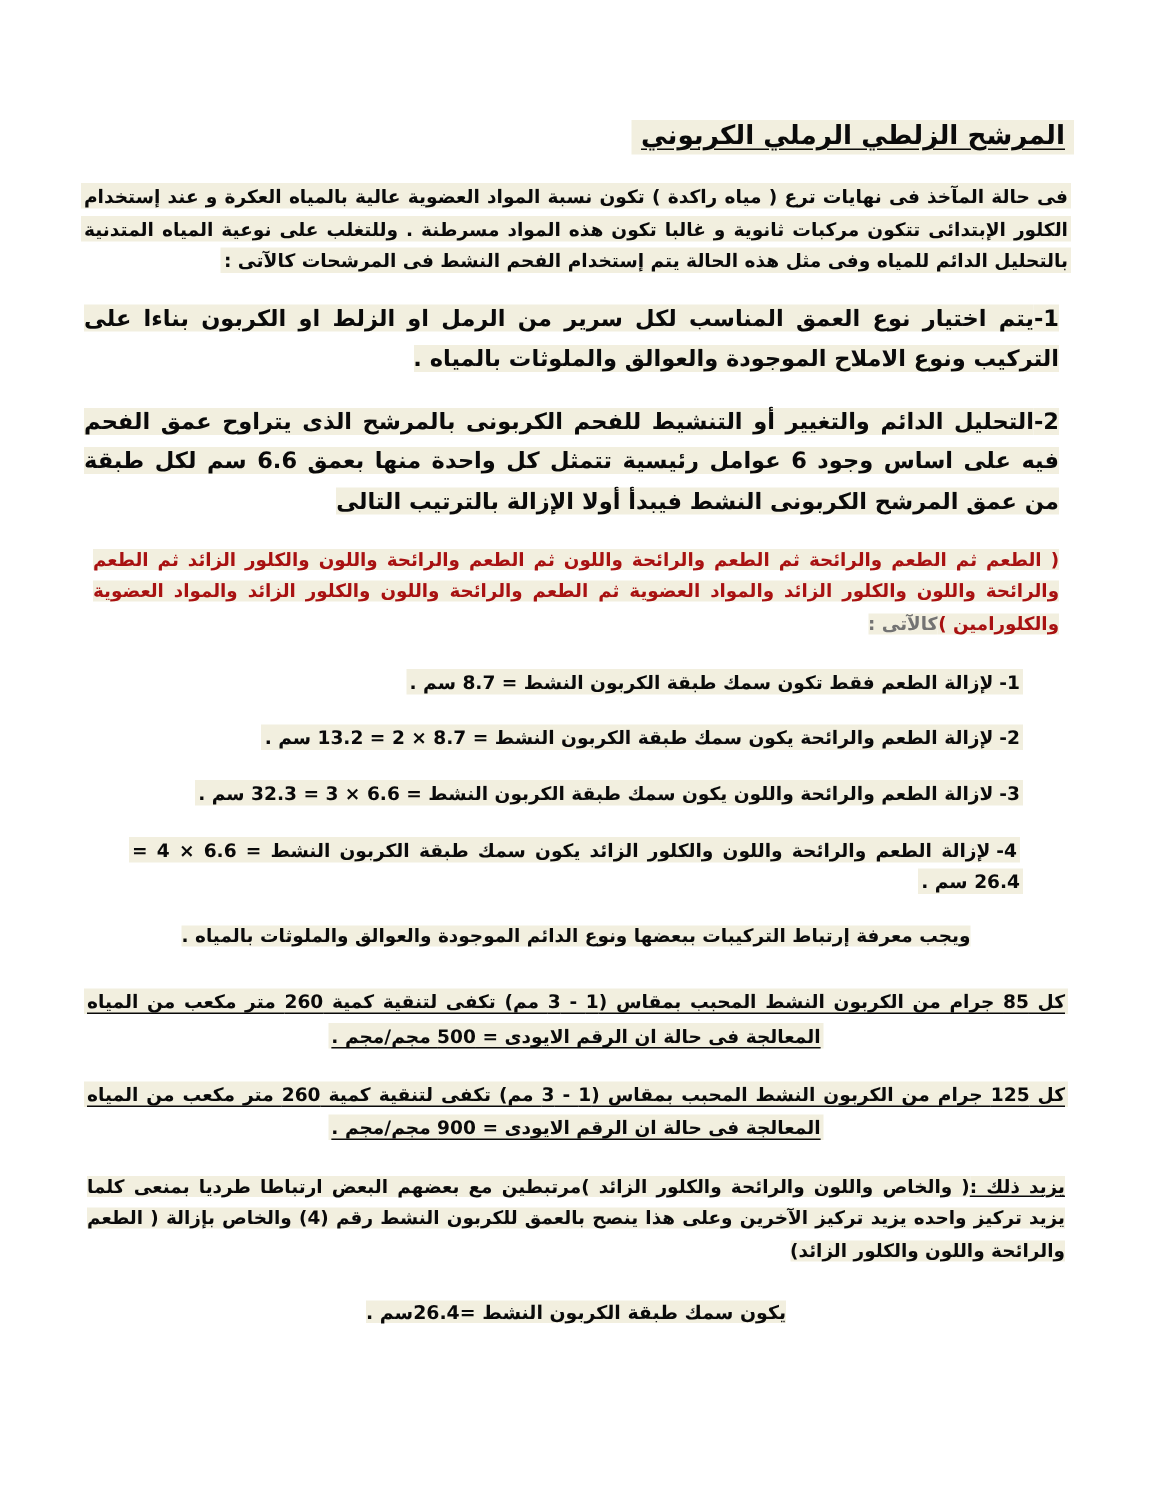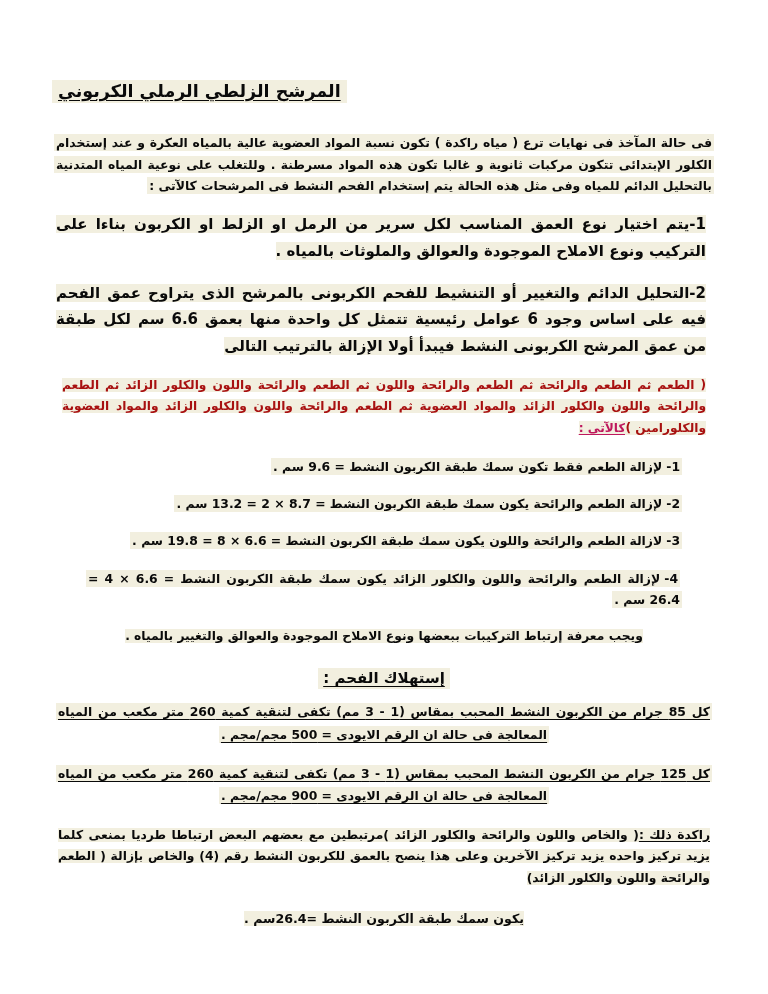--- a/index.html
+++ b/index.html
@@ -26,22 +26,22 @@
   }
 
   
   .hl {
     background: #f2efdf;
     box-decoration-break: clone;
     -webkit-box-decoration-break: clone;
   }
 
   .doc-title {
-    text-align: left;
-    margin: 0 0 28px 0;
+    text-align: right;
+    margin: 0 0 16px 0;
     font-size: 17.5px;
     font-weight: bold;
     line-height: 1.5;
   }
   .doc-title .hl {
     text-decoration: underline;
     text-underline-offset: 3px;
     padding: 1px 6px 2px 6px;
   }
 
@@ -78,22 +78,21 @@
   .redbox {
     color: #a81111;
     font-size: 12.2px;
     font-weight: bold;
     line-height: 1.78;
     text-align: justify;
     text-align-last: right;
     margin: 0 10px 16px 10px;
   }
   .redbox .tail {
-    color: #be185d;
-    text-decoration: underline;
+    color: #737373;
     text-underline-offset: 2px;
   }
 
   .eq-list {
     list-style: none;
     margin: 0;
     padding: 0;
   }
   .eq-item {
     font-size: 12.4px;
@@ -179,50 +178,47 @@
   <p class="numbered">
     <span class="hl">2-</span><span class="hl">التحليل الدائم والتغيير أو التنشيط للفحم الكربونى بالمرشح الذى يتراوح عمق الفحم فيه على اساس وجود 6 عوامل رئيسية تتمثل كل واحدة منها بعمق 6.6 سم لكل طبقة من عمق المرشح الكربونى النشط فيبدأ أولا الإزالة بالترتيب التالى</span>
   </p>
 
   <p class="redbox">
     <span class="hl">( الطعم ثم الطعم والرائحة ثم الطعم والرائحة واللون ثم الطعم والرائحة واللون والكلور الزائد ثم الطعم والرائحة واللون والكلور الزائد والمواد العضوية ثم الطعم والرائحة واللون والكلور الزائد والمواد العضوية والكلورامين )</span><span class="hl tail">كالآتى :</span>
   </p>
 
   <ul class="eq-list">
     <li class="eq-item">
-      <span class="hl">1-</span><span class="hl">لإزالة الطعم فقط تكون سمك طبقة الكربون النشط = 9.6 سم .</span>
+      <span class="hl">1-</span><span class="hl">لإزالة الطعم فقط تكون سمك طبقة الكربون النشط = 8.7 سم .</span>
     </li>
     <li class="eq-item">
       <span class="hl">2-</span><span class="hl">لإزالة الطعم والرائحة يكون سمك طبقة الكربون النشط = 8.7 × 2 = 13.2 سم .</span>
     </li>
     <li class="eq-item">
-      <span class="hl">3-</span><span class="hl">لازالة الطعم والرائحة واللون يكون سمك طبقة الكربون النشط = 6.6 × 8 = 19.8 سم .</span>
+      <span class="hl">3-</span><span class="hl">لازالة الطعم والرائحة واللون يكون سمك طبقة الكربون النشط = 6.6 × 3 = 32.3 سم .</span>
     </li>
     <li class="eq-item">
       <span class="hl">4-</span><span class="hl">لإزالة الطعم والرائحة واللون والكلور الزائد يكون سمك طبقة الكربون النشط = 6.6 × 4 = 26.4 سم .</span>
     </li>
   </ul>
 
   <p class="closing-note">
-    <span class="hl">ويجب معرفة إرتباط التركيبات ببعضها ونوع الاملاح الموجودة والعوالق والتغيير بالمياه .</span>
-  </p>
-
-  <h2 class="section-head">
-    <span class="hl">إستهلاك الفحم :</span>
-  </h2>
+    <span class="hl">ويجب معرفة إرتباط التركيبات ببعضها ونوع الدائم الموجودة والعوالق والملوثات بالمياه .</span>
+  </p>
+
 
   <p class="consume">
     <span class="hl">كل 85 جرام من الكربون النشط المحبب بمقاس (1 - 3  مم) تكفى لتنقية كمية 260  متر مكعب من المياه المعالجة فى حالة ان الرقم الايودى = 500  مجم/مجم .</span>
   </p>
 
   <p class="consume">
     <span class="hl">كل 125 جرام من الكربون النشط المحبب بمقاس (1 - 3  مم) تكفى لتنقية كمية 260  متر مكعب من المياه المعالجة فى حالة ان الرقم الايودى = 900  مجم/مجم .</span>
   </p>
 
   <p class="example">
-    <span class="hl u">راكدة ذلك :</span><span class="hl">( والخاص واللون والرائحة والكلور الزائد )</span><span class="hl">مرتبطين مع بعضهم البعض ارتباطا طرديا بمنعى كلما يزيد تركيز واحده يزيد تركيز الآخرين وعلى هذا ينصح بالعمق للكربون النشط رقم (4) والخاص بإزالة ( الطعم والرائحة واللون والكلور الزائد)</span>
+    <span class="hl u">يزيد ذلك :</span><span class="hl">( والخاص واللون والرائحة والكلور الزائد )</span><span class="hl">مرتبطين مع بعضهم البعض ارتباطا طرديا بمنعى كلما يزيد تركيز واحده يزيد تركيز الآخرين وعلى هذا ينصح بالعمق للكربون النشط رقم (4) والخاص بإزالة ( الطعم والرائحة واللون والكلور الزائد)</span>
   </p>
 
   <p class="result-line">
     <span class="hl">يكون سمك طبقة الكربون النشط =26.4سم .</span>
   </p>
 
 </div>
 
 </body></html>

